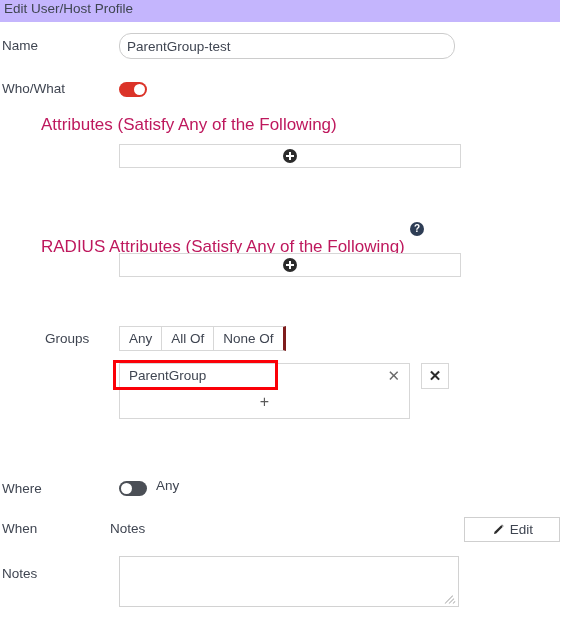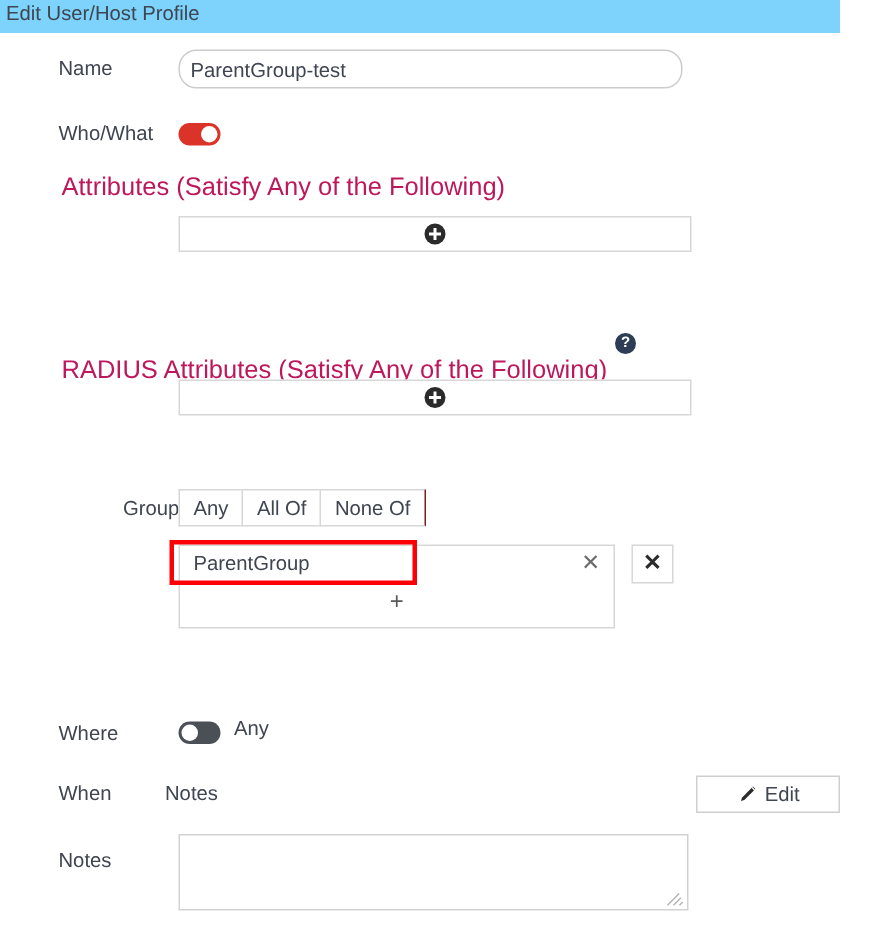--- a/index.html
+++ b/index.html
@@ -17,38 +17,37 @@
     position: relative;
   }
 
   
   .panel-header {
     position: absolute;
     left: 0;
     top: 0;
     width: 560px;
     height: 22px;
-    background: #7dd3fc;
+    background: #c4b5fd;
   }
   .panel-header-title {
     position: absolute;
     left: 4px;
     top: -2px;
     font-size: 13.5px;
     color: #3f4551;
     white-space: nowrap;
     line-height: 22px;
   }
   .row-label {
     position: absolute;
     left: 2px;
     font-size: 13.5px;
     color: #3f4551;
     white-space: nowrap;
-    margin-left: 37px;
   }
 
   
   .name-input {
     position: absolute;
     left: 119px;
     top: 33px;
     width: 336px;
     height: 26px;
     box-sizing: border-box;
@@ -155,21 +154,21 @@
     background: #ffffff;
     color: #3f4551;
     font-size: 13.5px;
     font-family: "Liberation Sans", sans-serif;
     padding: 0 9px;
     line-height: 23px;
     height: 25px;
     white-space: nowrap;
     cursor: pointer;
   }
-  .btn-group .seg:last-child { border-right: 1px solid #7f1d1d; }
+  .btn-group .seg:last-child { border-right: 3px solid #7f1d1d; }
   .btn-group .seg.active {
     background: #34495e;
     color: #ffffff;
     border-color: #34495e;
   }
 
   
   .groups-list {
     position: absolute;
     left: 119px;

